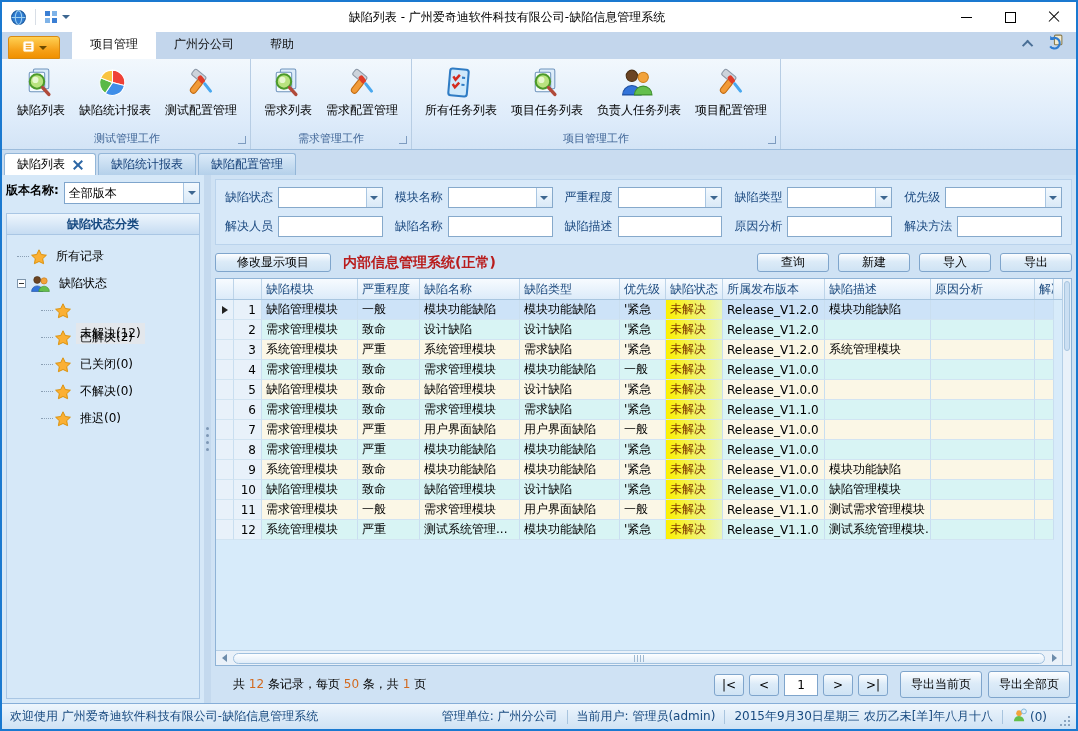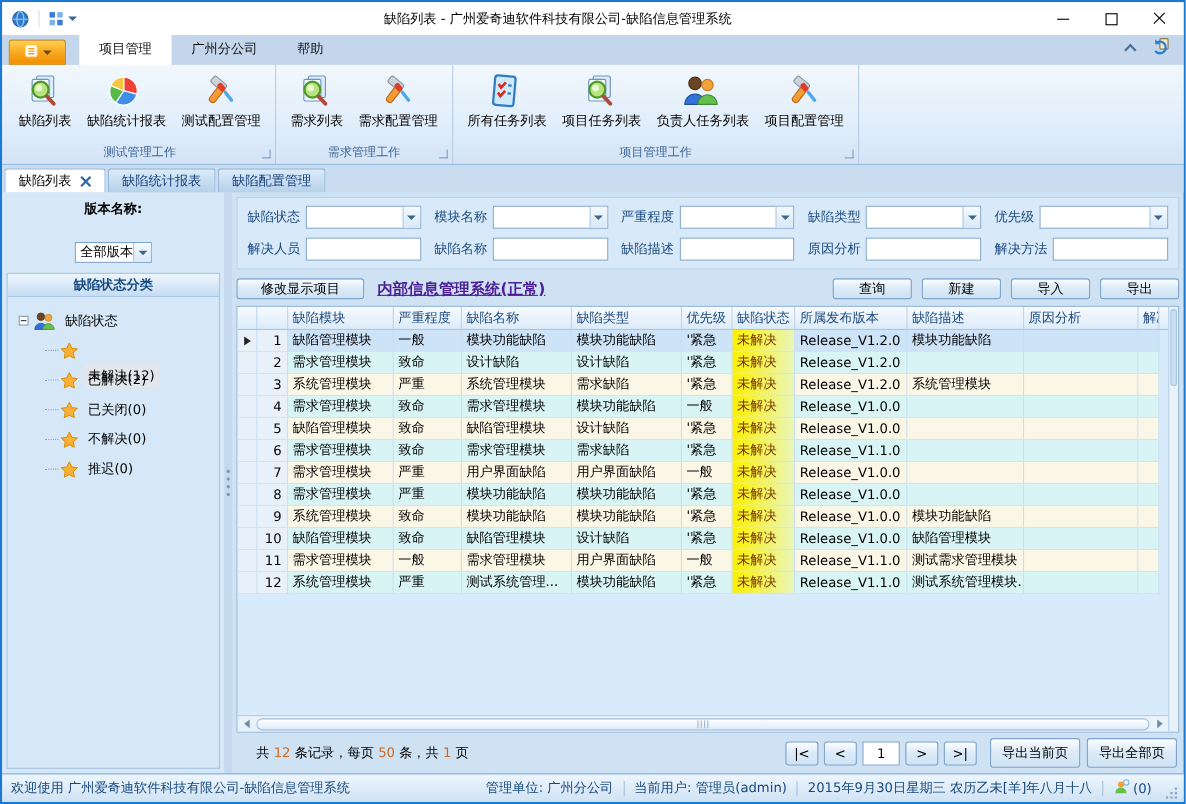--- a/index.html
+++ b/index.html
@@ -40,21 +40,21 @@
 .doctabs{height:25px;background:#c9dcf0;display:flex;align-items:flex-end;padding-left:2px;gap:2px;flex-shrink:0;}
 .dtab{height:22px;display:flex;align-items:center;padding:0 12px;font-size:12px;background:linear-gradient(#dcebf9,#b4d0ea);border:1px solid #93b6d8;border-bottom:none;border-radius:3px 3px 0 0;color:#143f77;white-space:nowrap;}
 .dtab.active{background:#fff;color:#000;}
 .xicon{position:relative;width:10px;height:10px;margin-left:8px;}
 .xicon::before,.xicon::after{content:"";position:absolute;left:-1px;top:4px;width:12px;height:2px;background:#2c66a4;}
 .xicon::before{transform:rotate(45deg);}
 .xicon::after{transform:rotate(-45deg);}
 
 .main{flex:1;display:flex;min-height:0;}
 .sidebar{width:202px;background:#d6e8f8;display:flex;flex-direction:column;padding:7px 4px 4px 4px;flex-shrink:0;}
-.verrow{display:flex;align-items:center;gap:21px;font-size:12px;font-weight:bold;color:#000;flex-direction:column;}
+.verrow{display:flex;gap:5px;font-size:12px;font-weight:bold;color:#000;}
 .combo{flex:1;height:22px;background:#fff;border:1px solid #7fa5cc;display:flex;align-items:center;font-size:12px;font-weight:normal;padding-left:4px;}
 .combo .dd{margin-left:auto;width:16px;height:100%;background:linear-gradient(#f3f9fe,#d9e9f7);border-left:1px solid #a9c6e2;display:flex;align-items:center;justify-content:center;}
 .treeheader{margin-top:9px;height:22px;line-height:21px;text-align:center;font-size:12px;font-weight:bold;color:#15487f;background:linear-gradient(#eef6fd,#c6dcf2);border:1px solid #a9c6e4;}
 .tree{flex:1;background:#d6e8f8;border:1px solid #a9c6e4;border-top:none;padding-top:8px;overflow:hidden;}
 .titem{display:flex;align-items:center;height:27px;font-size:12px;color:#000;}
 .titem .pad1{width:10px;}
 .titem .pad2{width:34px;border-right:0;}
 .tick{width:12px;border-top:1px dotted #8ba0b5;margin-right:2px;}
 .expbox{width:9px;height:9px;border:1px solid #8096ac;background:#fff;position:relative;margin-right:4px;flex-shrink:0;}
 .expbox::after{content:"";position:absolute;left:1px;right:1px;top:3px;height:1px;background:#333;}
@@ -69,21 +69,21 @@
 .filters{background:#d8e9f9;border:1px solid #bad3ec;padding:7px 9px;display:flex;flex-direction:column;gap:8px;flex-shrink:0;}
 .frow{display:flex;gap:12px;}
 .ffield{display:flex;align-items:center;gap:5px;flex:1;min-width:0;}
 .flabel{font-size:12px;color:#1c4a80;white-space:nowrap;}
 .fctrl{flex:1;height:21px;border:1px solid #86a9cb;background:#fff;display:flex;min-width:0;}
 .fctrl input{flex:1;border:none;outline:none;min-width:0;height:100%;font-size:12px;padding:0 3px;background:transparent;}
 .fctrl .dd{width:16px;background:linear-gradient(#f3f9fe,#d9e9f7);border-left:1px solid #a9c6e2;display:flex;align-items:center;justify-content:center;flex-shrink:0;}
 .btn{border:1px solid #7fa5cc;border-radius:3px;background:linear-gradient(#fdfeff,#dcebf8 45%,#cfe3f4);font-size:12px;color:#000;padding:0 14px;white-space:nowrap;cursor:default;}
 .tbar{display:flex;align-items:center;margin:8px 0 6px 0;gap:12px;flex-shrink:0;}
 .modify-btn{min-width:116px;}
-.ptitle{font-size:14px;font-weight:bold;color:#4c1d95;text-decoration:underline;}
+.ptitle{font-size:14px;font-weight:bold;color:#b91c1c;}
 .sp{flex:1;}
 .tbar .act{min-width:72px;}
 
 .gridwrap{flex:1;border:1px solid #8fb3d6;background:#d7ebfa;display:flex;min-height:0;}
 .gridcols{flex:1;display:flex;flex-direction:column;min-width:0;}
 .grid{flex:1;overflow:hidden;background:#d7ebfa;}
 .hrow{display:flex;height:21px;background:linear-gradient(#f7fbff,#dcebf9);border-bottom:1px solid #a9c6e0;}
 .hcell{border-right:1px solid #bdd4e9;font-size:12px;color:#1c4a7e;display:flex;align-items:center;padding-left:4px;overflow:hidden;white-space:nowrap;flex-shrink:0;}
 .trow{display:flex;height:20px;}
 .tcell{border-right:1px solid #c9def0;border-bottom:1px solid #d2e4f2;font-size:12px;display:flex;align-items:center;padding-left:4px;overflow:hidden;white-space:nowrap;flex-shrink:0;color:#000;}
@@ -343,20 +343,30 @@
         <span>版本名称:</span>
         <div class="combo">
           <span>全部版本</span>
           <span class="dd">
               <span class="caret"></span>
             </span>
         </div>
       </div>
       <div class="treeheader">缺陷状态分类</div>
       <div class="tree" id="tree">
+          <div class="titem">
+            <span class="pad1"></span>
+            <span class="tick"></span>
+            <span class="ticon">
+              <svg viewBox="0 0 16 16" width="16" height="16">
+                <path d="M8 .8l2.3 4.7 5.1.7-3.7 3.5.9 5L8 12.5 3.4 14.7l.9-5L.6 6.2l5.1-.7Z" fill="#fbb034" stroke="#d98c00" stroke-width=".9"></path>
+              </svg>
+            </span>
+            <span class="tlabel">所有记录</span>
+          </div>
           <div class="titem">
             <span class="pad1"></span>
             <span class="expbox"></span>
             <span class="ticon">
               <svg viewBox="0 0 32 32" width="20" height="20">
                 <circle cx="11.5" cy="9.5" r="5.5" fill="#6b4423" stroke="#4a2f14"></circle>
                 <path d="M2.5 28a9 9 0 0 1 18 0Z" fill="#3273d9" stroke="#1d4fa0"></path>
                 <circle cx="22.5" cy="11" r="5" fill="#f2a33c" stroke="#c77a18"></circle>
                 <path d="M14 28a8.5 8.5 0 0 1 17 0Z" fill="#64bf4c" stroke="#3f8f2e"></path>
               </svg>

